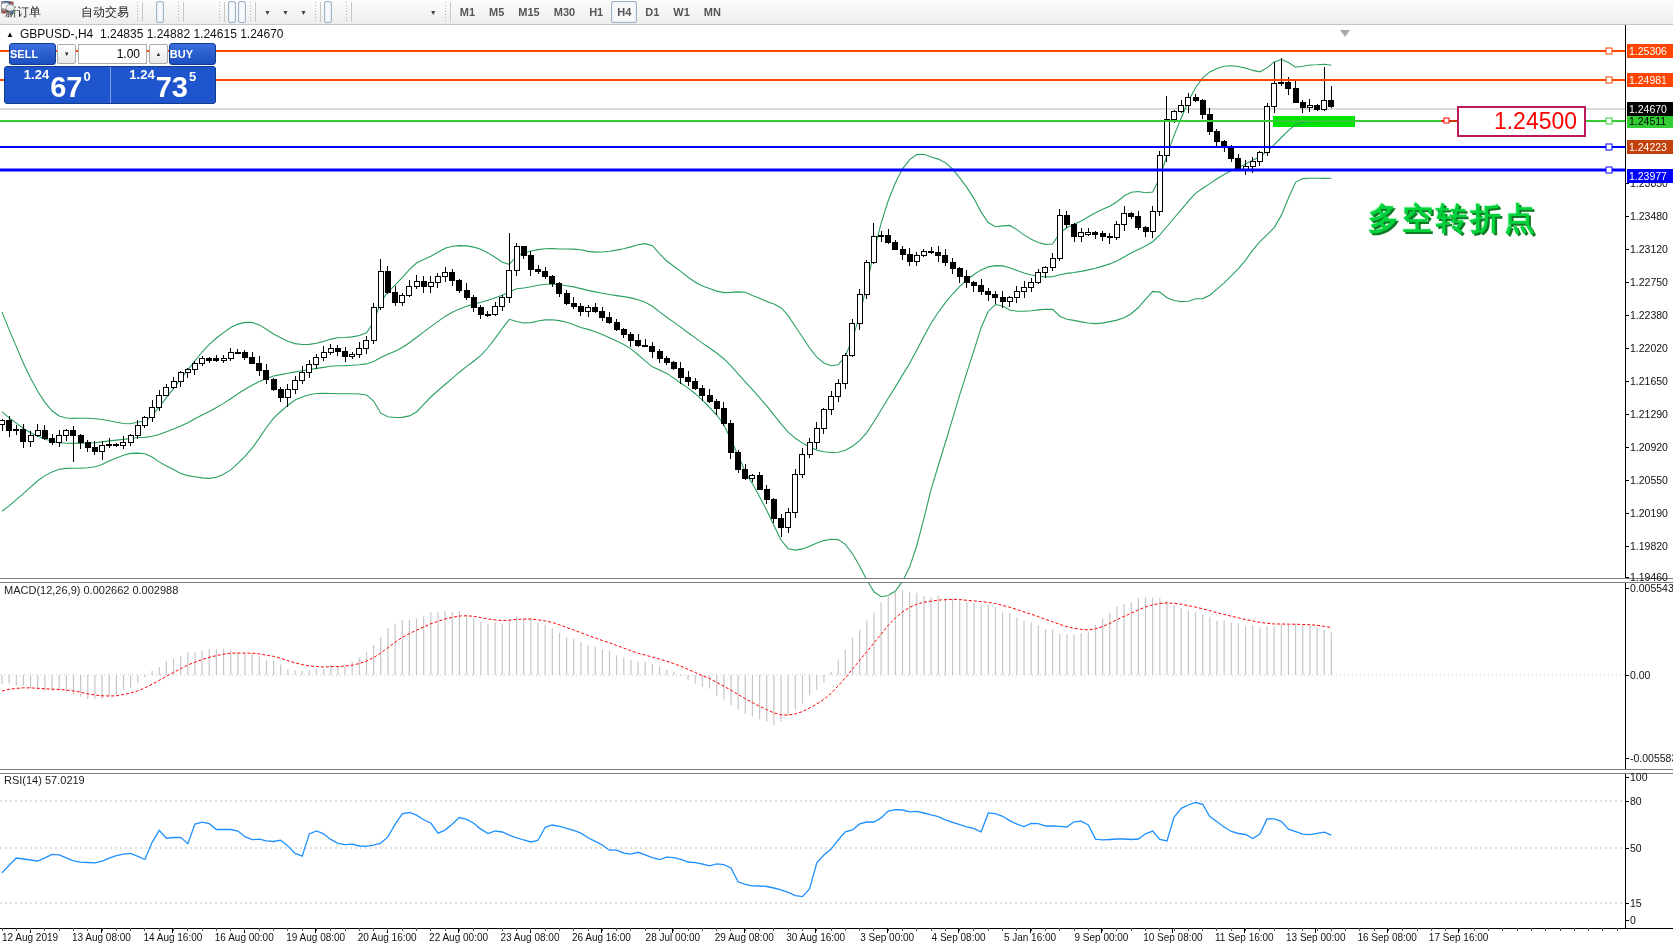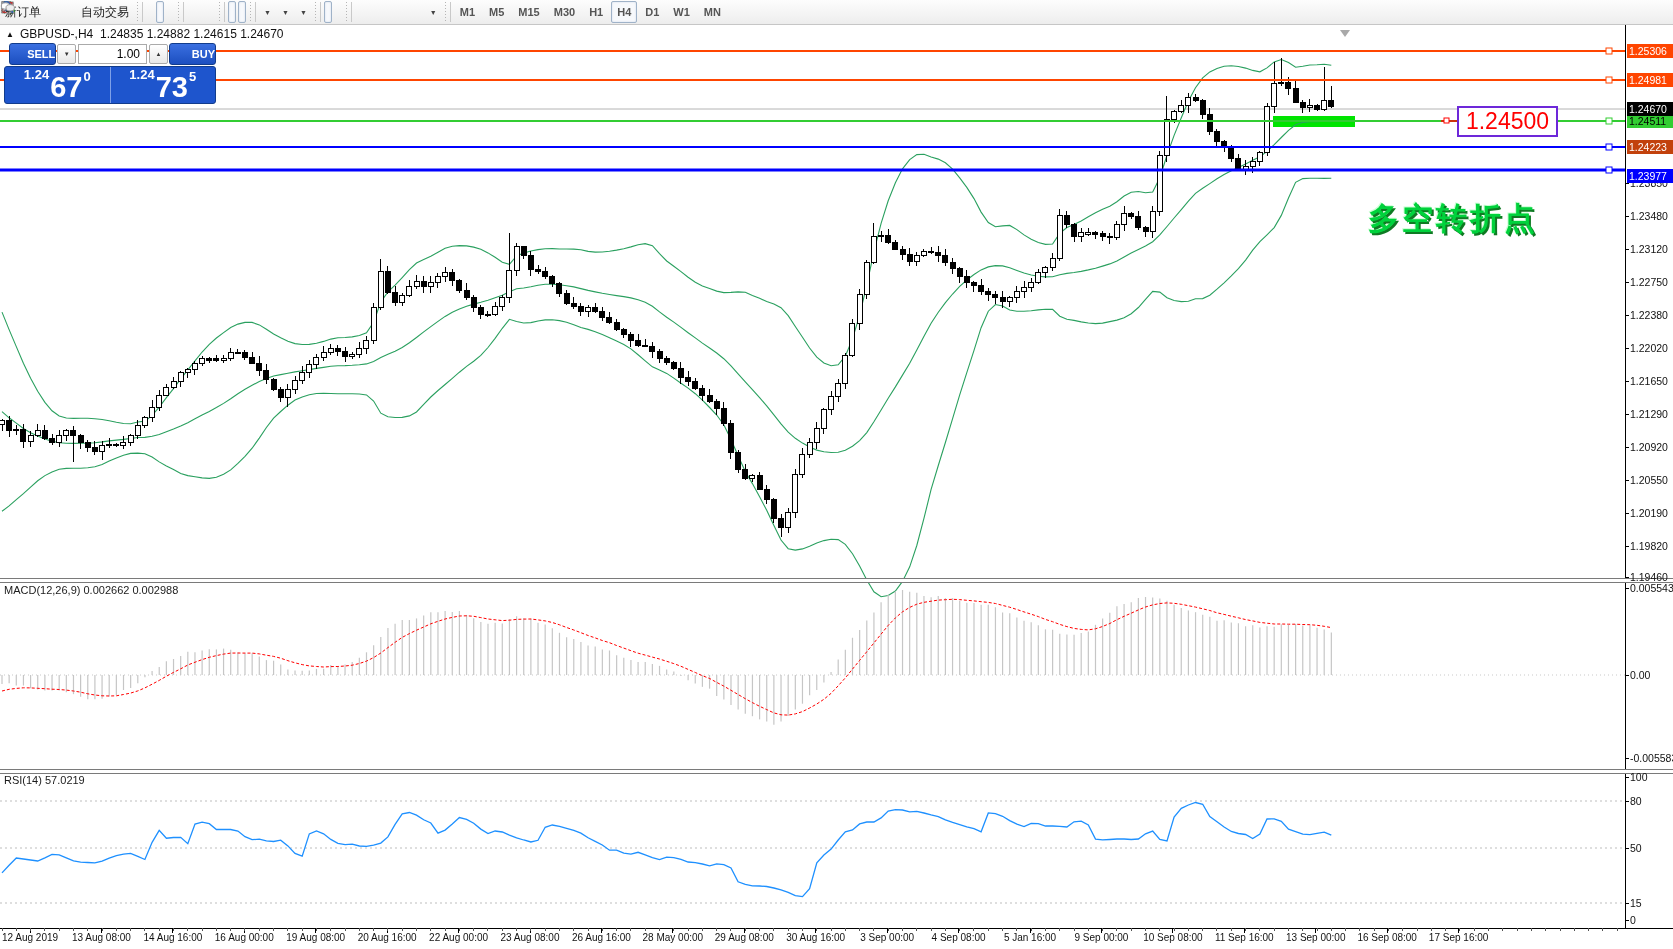--- a/index.html
+++ b/index.html
@@ -27,37 +27,37 @@
     height:13px;line-height:13px;}
   .price-tag{position:absolute;left:1627px;width:45px;height:14px;line-height:14px;z-index:5;
     font-size:10.5px;color:#fff;padding-left:2px;}
   .time-label{position:absolute;z-index:4;top:932px;width:90px;margin-left:-45px;
     text-align:center;font-size:10px;color:#111;white-space:nowrap;}
   .splitter{position:absolute;left:0;width:1673px;height:3px;z-index:3;background:#fff;
     border-top:1px solid #7a7a7a;border-bottom:1px solid #7a7a7a;}
   
   #trade-panel{position:absolute;left:4px;top:44px;z-index:5;width:212px;font-family:"Liberation Sans",sans-serif;}
   #tp-top{display:flex;align-items:center;height:20px;margin-left:5px;}
-  .tp-btn{width:46px;height:20px;line-height:20px;text-align:right;color:#fff;font-size:11px;
+  .tp-btn{width:46px;height:20px;line-height:20px;text-align:left;color:#fff;font-size:11px;
     font-weight:bold;background:linear-gradient(#3a6fe0,#1c4fc0);border:1px solid #123c8c;border-radius:3px;}
   .tp-spin{width:17px;height:18px;line-height:18px;text-align:center;font-size:6px;color:#333;
     background:linear-gradient(#fff,#e8e8e8);border:1px solid #aaa;border-radius:2px;margin:0 1px;}
   #tp-vol{width:62px;height:18px;line-height:18px;background:#fff;border:1px solid #aaa;
     text-align:right;padding-right:6px;font-size:12px;color:#000;margin:0 1px;}
   #tp-prices{display:flex;margin-top:2px;height:36px;border-radius:3px;overflow:hidden;
     background:#1e55cd;border:1px solid #123c8c;}
   .tp-price{flex:1;color:#fff;display:flex;align-items:flex-end;justify-content:center;
     padding-bottom:3px;}
   .tp-price:first-child{border-right:1px solid #7ea0e8;}
   .tp-small{font-size:13px;font-weight:bold;margin-bottom:18px;}
   .tp-big{font-size:29px;font-weight:bold;line-height:26px;margin:0 1px;}
   .tp-sup{font-size:13px;font-weight:bold;align-self:flex-start;margin-top:2px;}
   
-  #anno-box{position:absolute;z-index:5;border:2px solid #6d28d9;background:#fff;color:#f00;
-    text-align:center;font-size:23px;font-family:"Liberation Sans",sans-serif;}
+  #anno-box{position:absolute;z-index:5;border:2px solid #be185d;background:#fff;color:#f00;
+    text-align:center;font-size:23px;font-family:"Liberation Sans",sans-serif;padding-left:28px;}
   #anno-cn{position:absolute;z-index:5;font-weight:bold;font-size:31px;letter-spacing:3px;
     color:#00d23c;text-shadow:2px 2px 0 #0f7a23,-1px -1px 0 #c8ffd2;}
   svg{position:absolute;left:0;top:0;z-index:1;}
 </style>
 </head>
 <body>
 
 <div id="app">
   <div id="toolbar">
       <div class="tb-btn">
@@ -1100,21 +1100,21 @@
       <div class="price-tag" style="top:102px;background:#000;color:#fff">1.24670</div>
       <div class="time-label" style="left:30px">12 Aug 2019</div>
       <div class="time-label" style="left:101.43px">13 Aug 08:00</div>
       <div class="time-label" style="left:172.86px">14 Aug 16:00</div>
       <div class="time-label" style="left:244.29000000000002px">16 Aug 00:00</div>
       <div class="time-label" style="left:315.72px">19 Aug 08:00</div>
       <div class="time-label" style="left:387.15000000000003px">20 Aug 16:00</div>
       <div class="time-label" style="left:458.58000000000004px">22 Aug 00:00</div>
       <div class="time-label" style="left:530.01px">23 Aug 08:00</div>
       <div class="time-label" style="left:601.44px">26 Aug 16:00</div>
-      <div class="time-label" style="left:672.8700000000001px">28 May 00:00</div>
+      <div class="time-label" style="left:672.8700000000001px">28 Jul 00:00</div>
       <div class="time-label" style="left:744.3000000000001px">29 Aug 08:00</div>
       <div class="time-label" style="left:815.73px">30 Aug 16:00</div>
       <div class="time-label" style="left:887.1600000000001px">3 Sep 00:00</div>
       <div class="time-label" style="left:958.5900000000001px">4 Sep 08:00</div>
       <div class="time-label" style="left:1030.02px">5 Jan 16:00</div>
       <div class="time-label" style="left:1101.45px">9 Sep 00:00</div>
       <div class="time-label" style="left:1172.88px">10 Sep 08:00</div>
       <div class="time-label" style="left:1244.3100000000002px">11 Sep 16:00</div>
       <div class="time-label" style="left:1315.7400000000002px">13 Sep 00:00</div>
       <div class="time-label" style="left:1387.17px">16 Sep 08:00</div>

